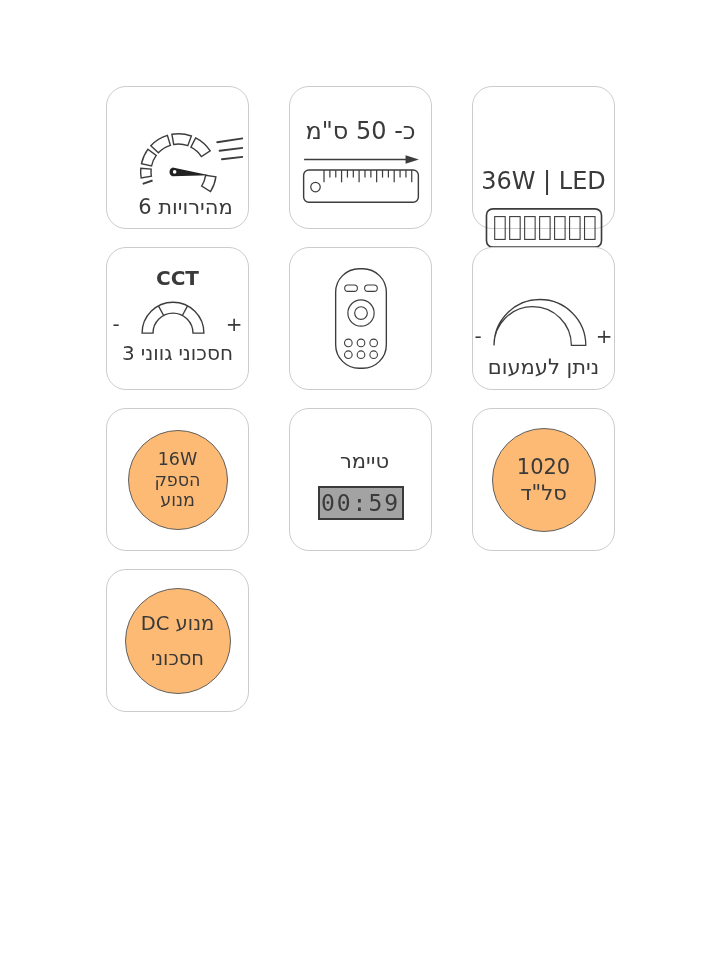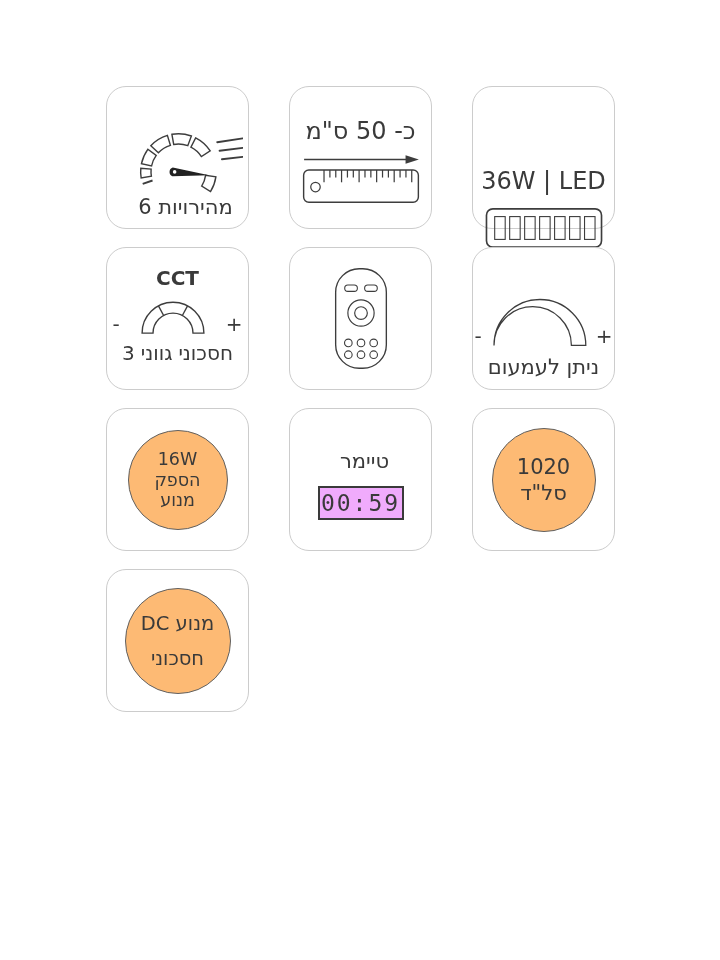--- a/index.html
+++ b/index.html
@@ -47,21 +47,21 @@
     text-align:center;
   }
   .t-motor .circle{width:98px;height:98px;margin-top:21px;font-size:17.5px;line-height:1.18;}
   .t-rpm .circle{width:102px;height:102px;margin-top:19px;font-size:21px;line-height:1.25;align-items:center;}
   .t-dc .circle{width:104px;height:104px;margin-top:18px;font-size:19.5px;line-height:1.3;gap:10px;}
   
   .t-timer{padding-top:40px;}
   .t-timer .title{font-size:21px;margin-left:8px;}
   .seg-display{
     margin-top:13px;width:86px;height:34px;box-sizing:border-box;
-    border:2px solid #3a3a3a;background:#f0abfc;
+    border:2px solid #3a3a3a;background:#a3a3a3;
     font-family:"DejaVu Sans Mono","Liberation Mono",monospace;
     font-size:23px;letter-spacing:2px;line-height:30px;text-align:center;
     color:#3a3a3a;
   }
 </style>
 </head>
 <body>
 
 <div class="board">
 

